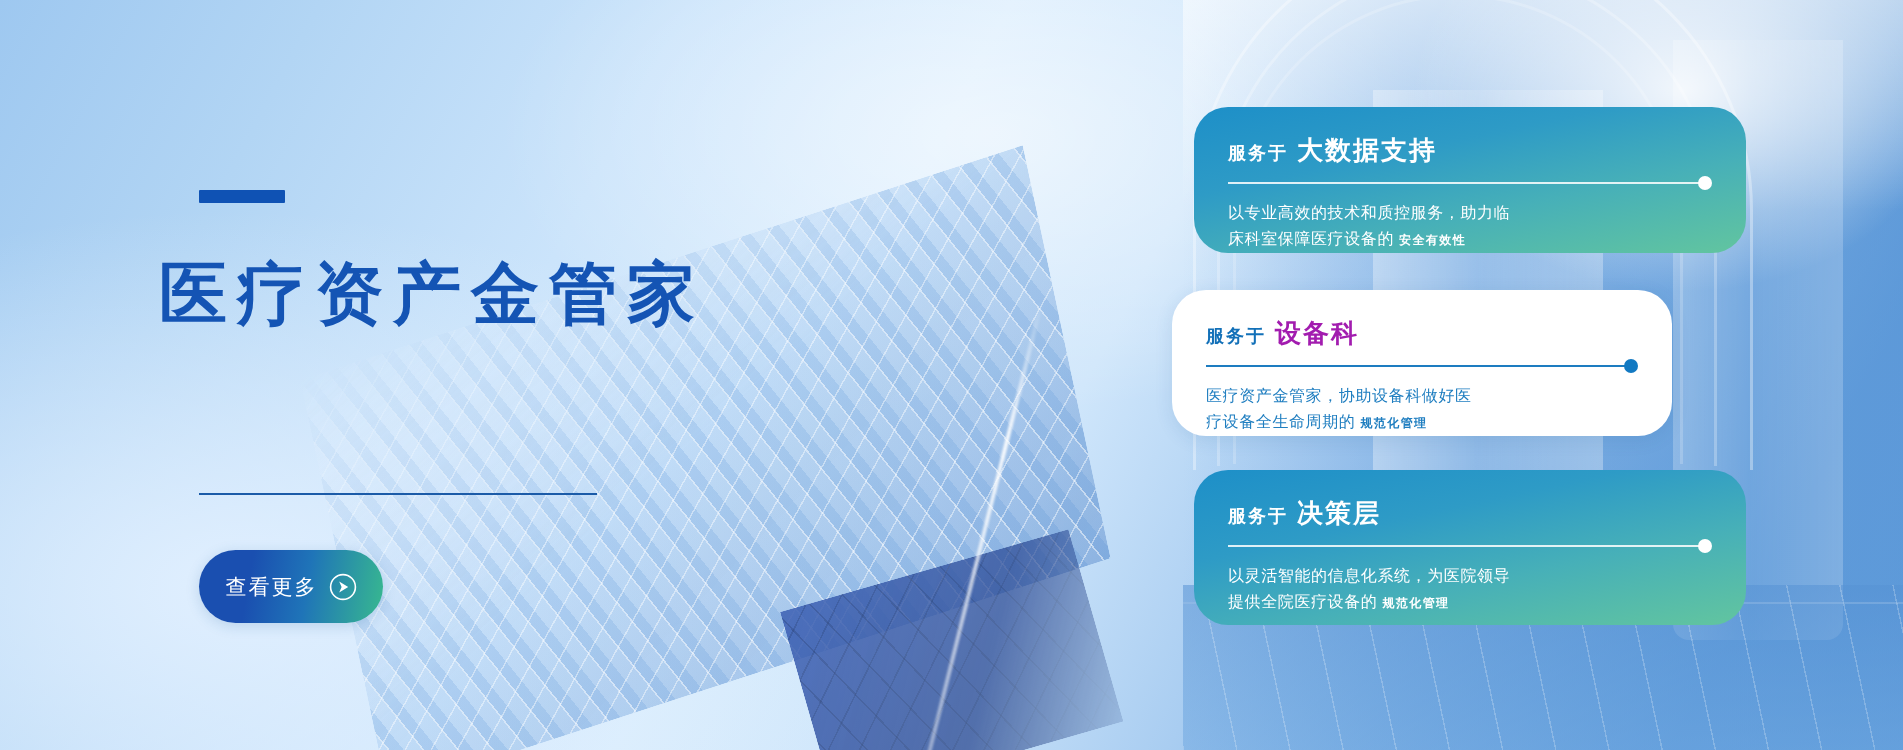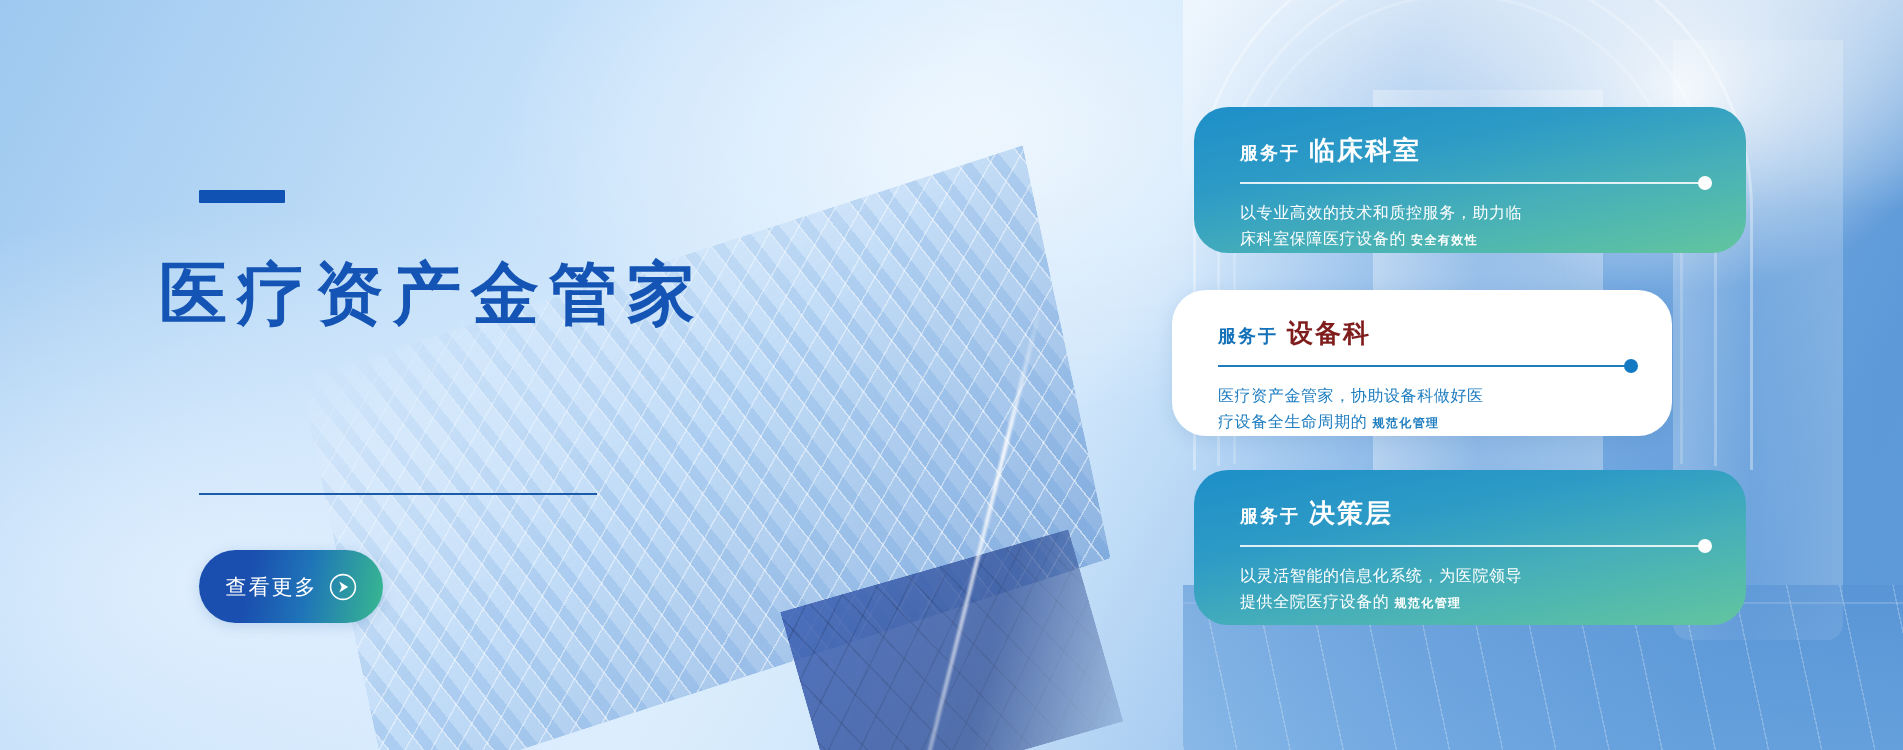--- a/index.html
+++ b/index.html
@@ -162,21 +162,21 @@
     color:#ffffff; font-size:21px; letter-spacing:2px; white-space:nowrap;
   }
   .cta-arrow{ width:28px; height:28px; display:block; flex:0 0 28px; }
 
   
   .cards{ position:absolute; left:0; top:0; width:1903px; height:750px; }
 
   .card{
     position:absolute;
     border-radius:34px;
-    padding:26px 34px 22px 46px;
+    padding:26px 34px 22px 34px;
     overflow:hidden;
   }
   .card-1{ left:1194px; top:107px;  width:552px; height:146px; }
   .card-2{ left:1172px; top:290px;  width:500px; height:146px; }
   .card-3{ left:1194px; top:470px;  width:552px; height:155px; }
 
   .card-grad{
     background:linear-gradient(168deg,#1d8fc8 0%, #2e9bc6 34%, #47b0b8 64%, #62c59f 100%);
   }
   .card-white{
@@ -206,21 +206,21 @@
   }
 
   .card-body{ font-size:16px; line-height:1.62; letter-spacing:.6px; }
   .card-body .bold{ font-weight:bold; font-size:12px; letter-spacing:1.4px; }
 
   .tone-light .prefix,.tone-light .dept,.tone-light .card-body{ color:#ffffff; }
   .tone-light .line{ background:rgba(255,255,255,.85); }
   .tone-light .dot{ background:#ffffff; }
 
   .tone-blue .prefix{ color:#1270b8; }
-  .tone-blue .dept{ color:#7f1d1d; }
+  .tone-blue .dept{ color:#a21caf; }
   .tone-blue .card-body{ color:#1f7ec0; }
   .tone-blue .line{ background:#1d7cc0; }
   .tone-blue .dot{ background:#1279c2; }
 </style>
 </head>
 <body>
 
 <div id="stage">
 
   <div class="bg-layer bg-base"></div>
@@ -257,21 +257,21 @@
         <path d="M10.2 8.4 L19.2 14 L10.2 19.6 L12.6 14 Z" fill="#ffffff"></path>
       </svg>
     </a>
   </div>
 
   <div class="cards">
 
     <div class="card card-1 card-grad tone-light">
       <div class="card-head">
         <span class="prefix">服务于</span>
-        <span class="dept">临床科室</span>
+        <span class="dept">大数据支持</span>
       </div>
       <div class="card-rule">
         <span class="line"></span>
         <span class="dot"></span>
       </div>
       <div class="card-body">
         <span>以专业高效的技术和质控服务，助力临</span><br>
         <span>床科室保障医疗设备的</span>
         <span class="bold">安全有效性</span>
       </div>

